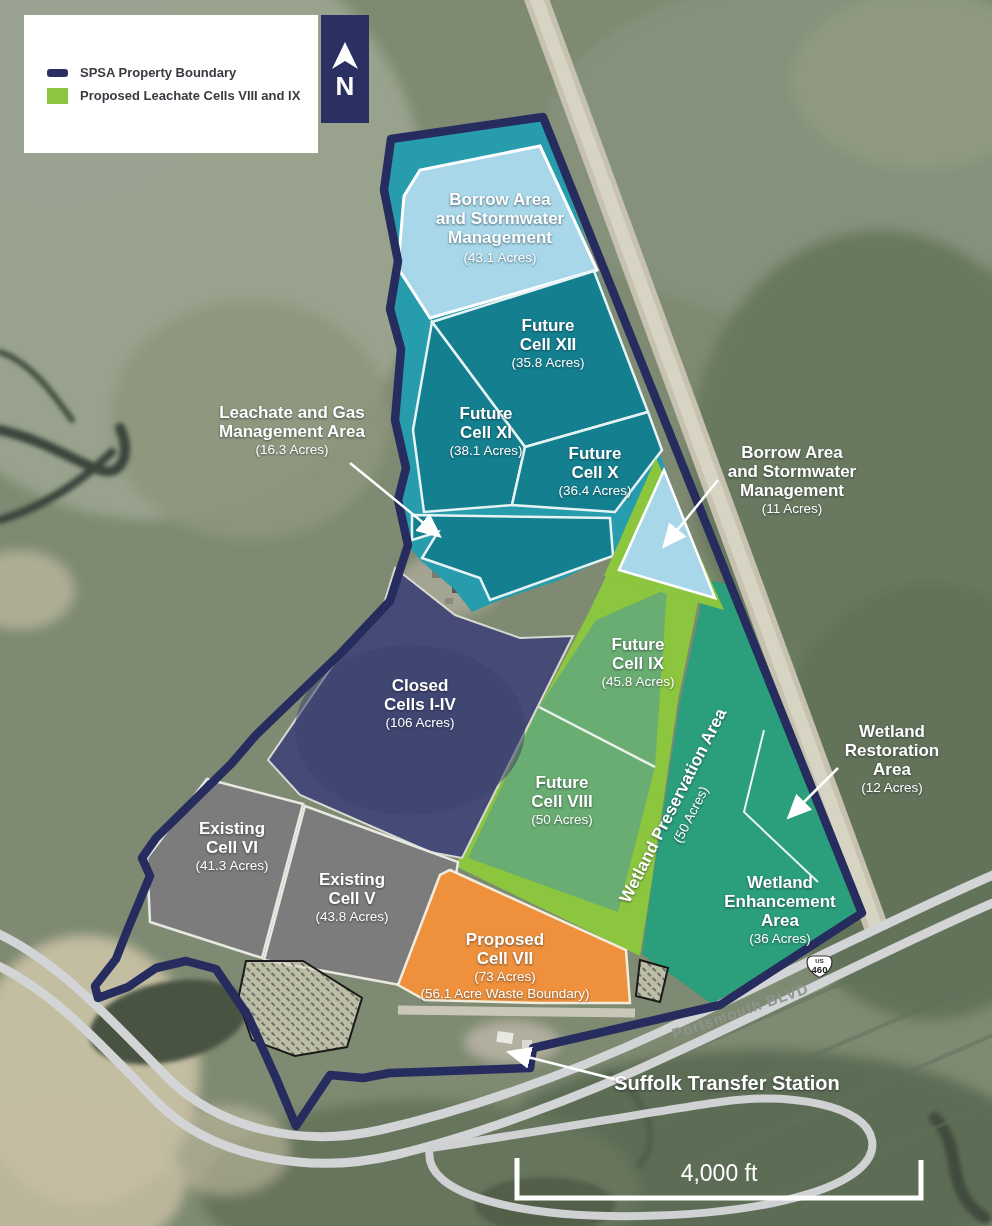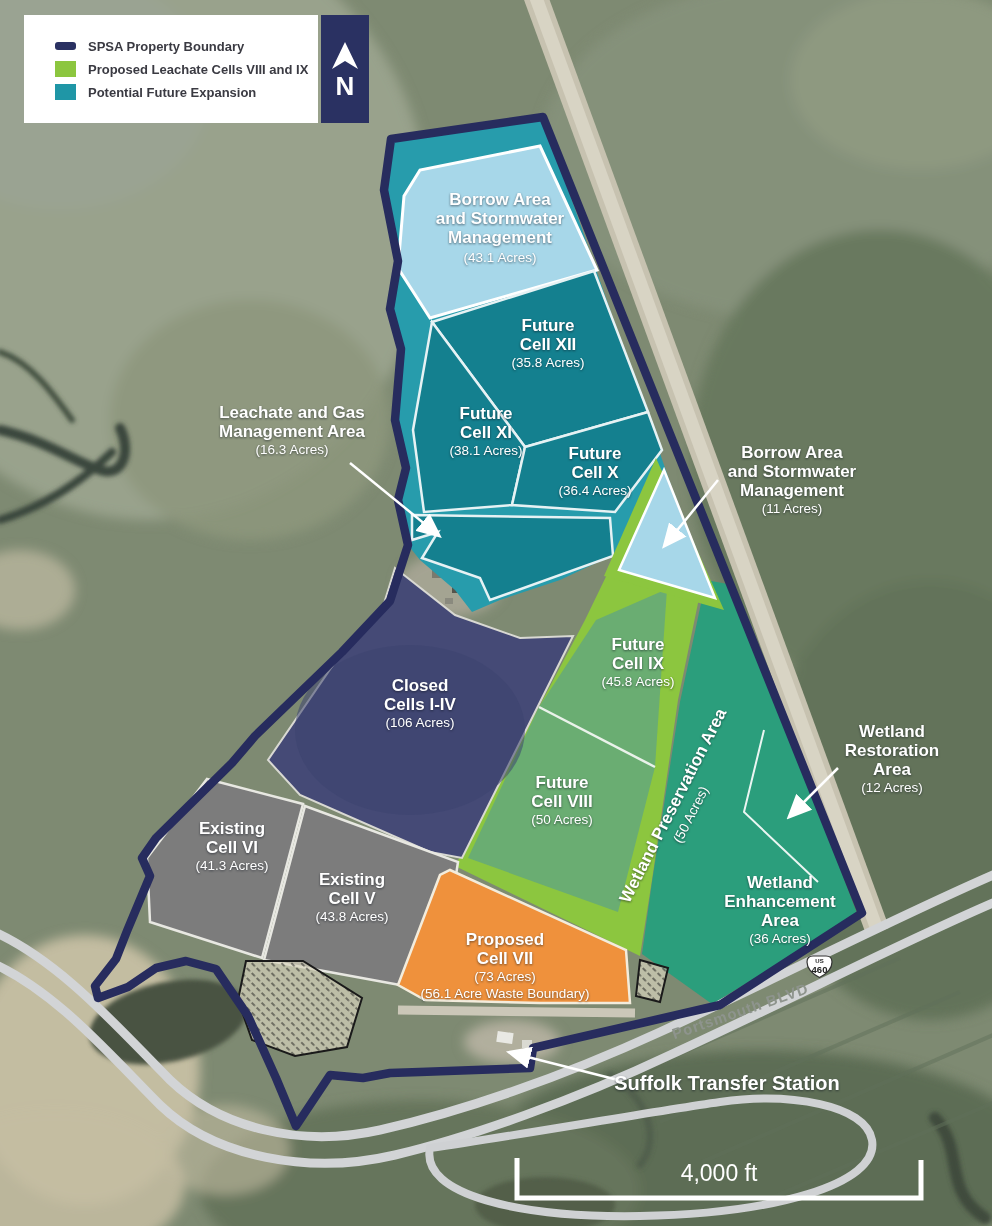--- a/index.html
+++ b/index.html
@@ -12,22 +12,22 @@
   .t {font-size:17px;font-weight:bold;fill:#fff;text-anchor:middle;}
   .a {font-size:13.5px;fill:#fff;text-anchor:middle;}
   .t-big{font-size:20px;font-weight:bold;fill:#fff;text-anchor:middle;}
   .road-label{font-size:15px;font-weight:bold;fill:#8E948D;letter-spacing:1px;text-anchor:middle;}
   .scale-label{font-size:23px;fill:#fff;text-anchor:middle;}
   .sh-us{font-size:6px;font-weight:bold;fill:#222;text-anchor:middle;}
   .sh-num{font-size:9.5px;font-weight:bold;fill:#222;text-anchor:middle;}
   #labels{filter:drop-shadow(0 1px 1px rgba(10,15,25,.55));}
 
   
-  .legend{position:absolute;left:24px;top:15px;width:294px;height:108px;background:#fff;
-          display:flex;flex-direction:column;justify-content:center;box-sizing:border-box;padding:4px 16px;}
+  .legend{position:absolute;left:24px;top:15px;width:294px;height:138px;background:#fff;
+          display:flex;flex-direction:column;justify-content:center;box-sizing:border-box;padding:4px 8px;}
   .legend-row{display:flex;align-items:center;height:23px;padding-left:15px;}
   .legend-row .lbl{font-size:13px;font-weight:bold;color:#3A3A42;margin-left:12px;white-space:nowrap;}
   .sw{width:21px;height:16px;flex:0 0 auto;}
   .sw-boundary{height:8px;background:#2A3162;border-radius:3px;}
   .sw-proposed{background:#8CC63F;}
   .sw-potential{background:#1F96A6;}
   .sw-stormwater{background:#fff;border:1.5px solid #111;box-sizing:border-box;
       background-image:repeating-linear-gradient(135deg,transparent 0 4px,rgba(20,20,20,.75) 4px 5px);}
 
   
@@ -268,24 +268,20 @@
 
 <div class="legend">
   <div class="legend-row">
     <span class="sw sw-boundary"></span>
     <span class="lbl">SPSA Property Boundary</span>
   </div>
   <div class="legend-row">
     <span class="sw sw-proposed"></span>
     <span class="lbl">Proposed Leachate Cells VIII and IX</span>
   </div>
-  <div class="legend-row">
-    <span class="sw sw-potential"></span>
-    <span class="lbl">Potential Future Expansion</span>
-  </div>
 </div>
 
 <div class="north-box">
   <svg width="40" height="32" viewBox="0 0 40 32">
     <polygon points="20,2 7,29 20,21 33,29" fill="#fff"></polygon>
   </svg>
   <div class="north-n">N</div>
 </div>
 
 </div>

